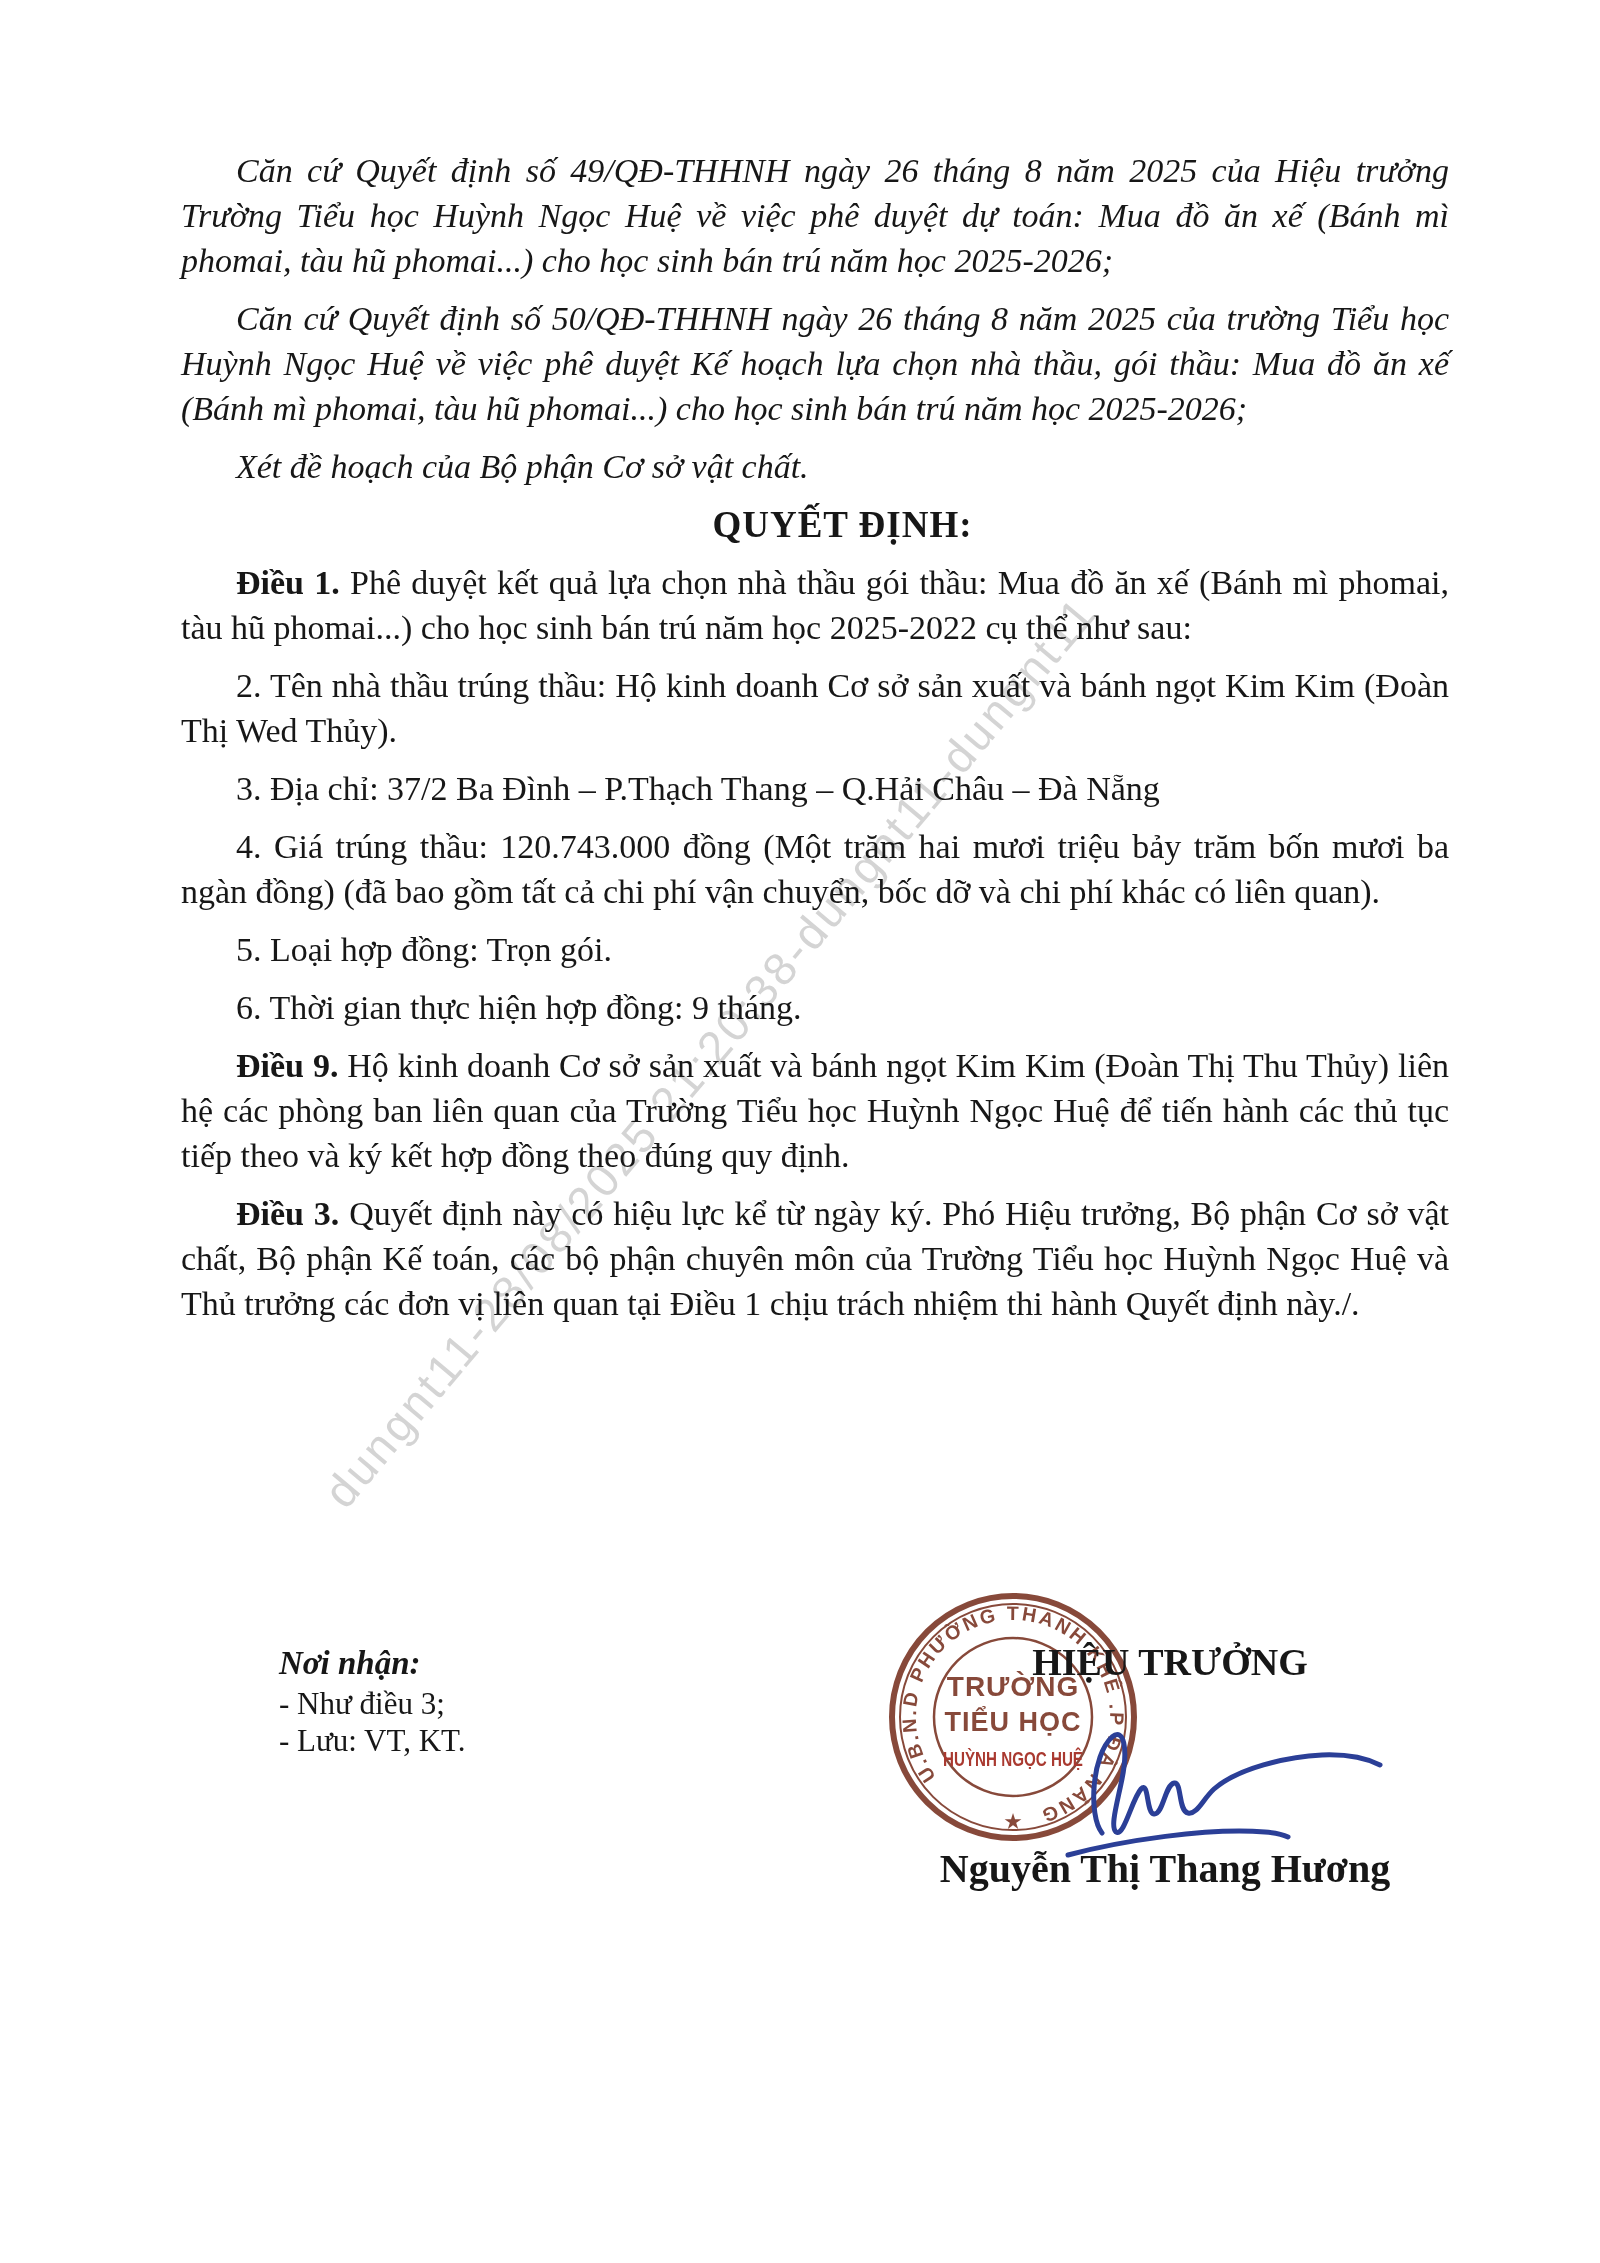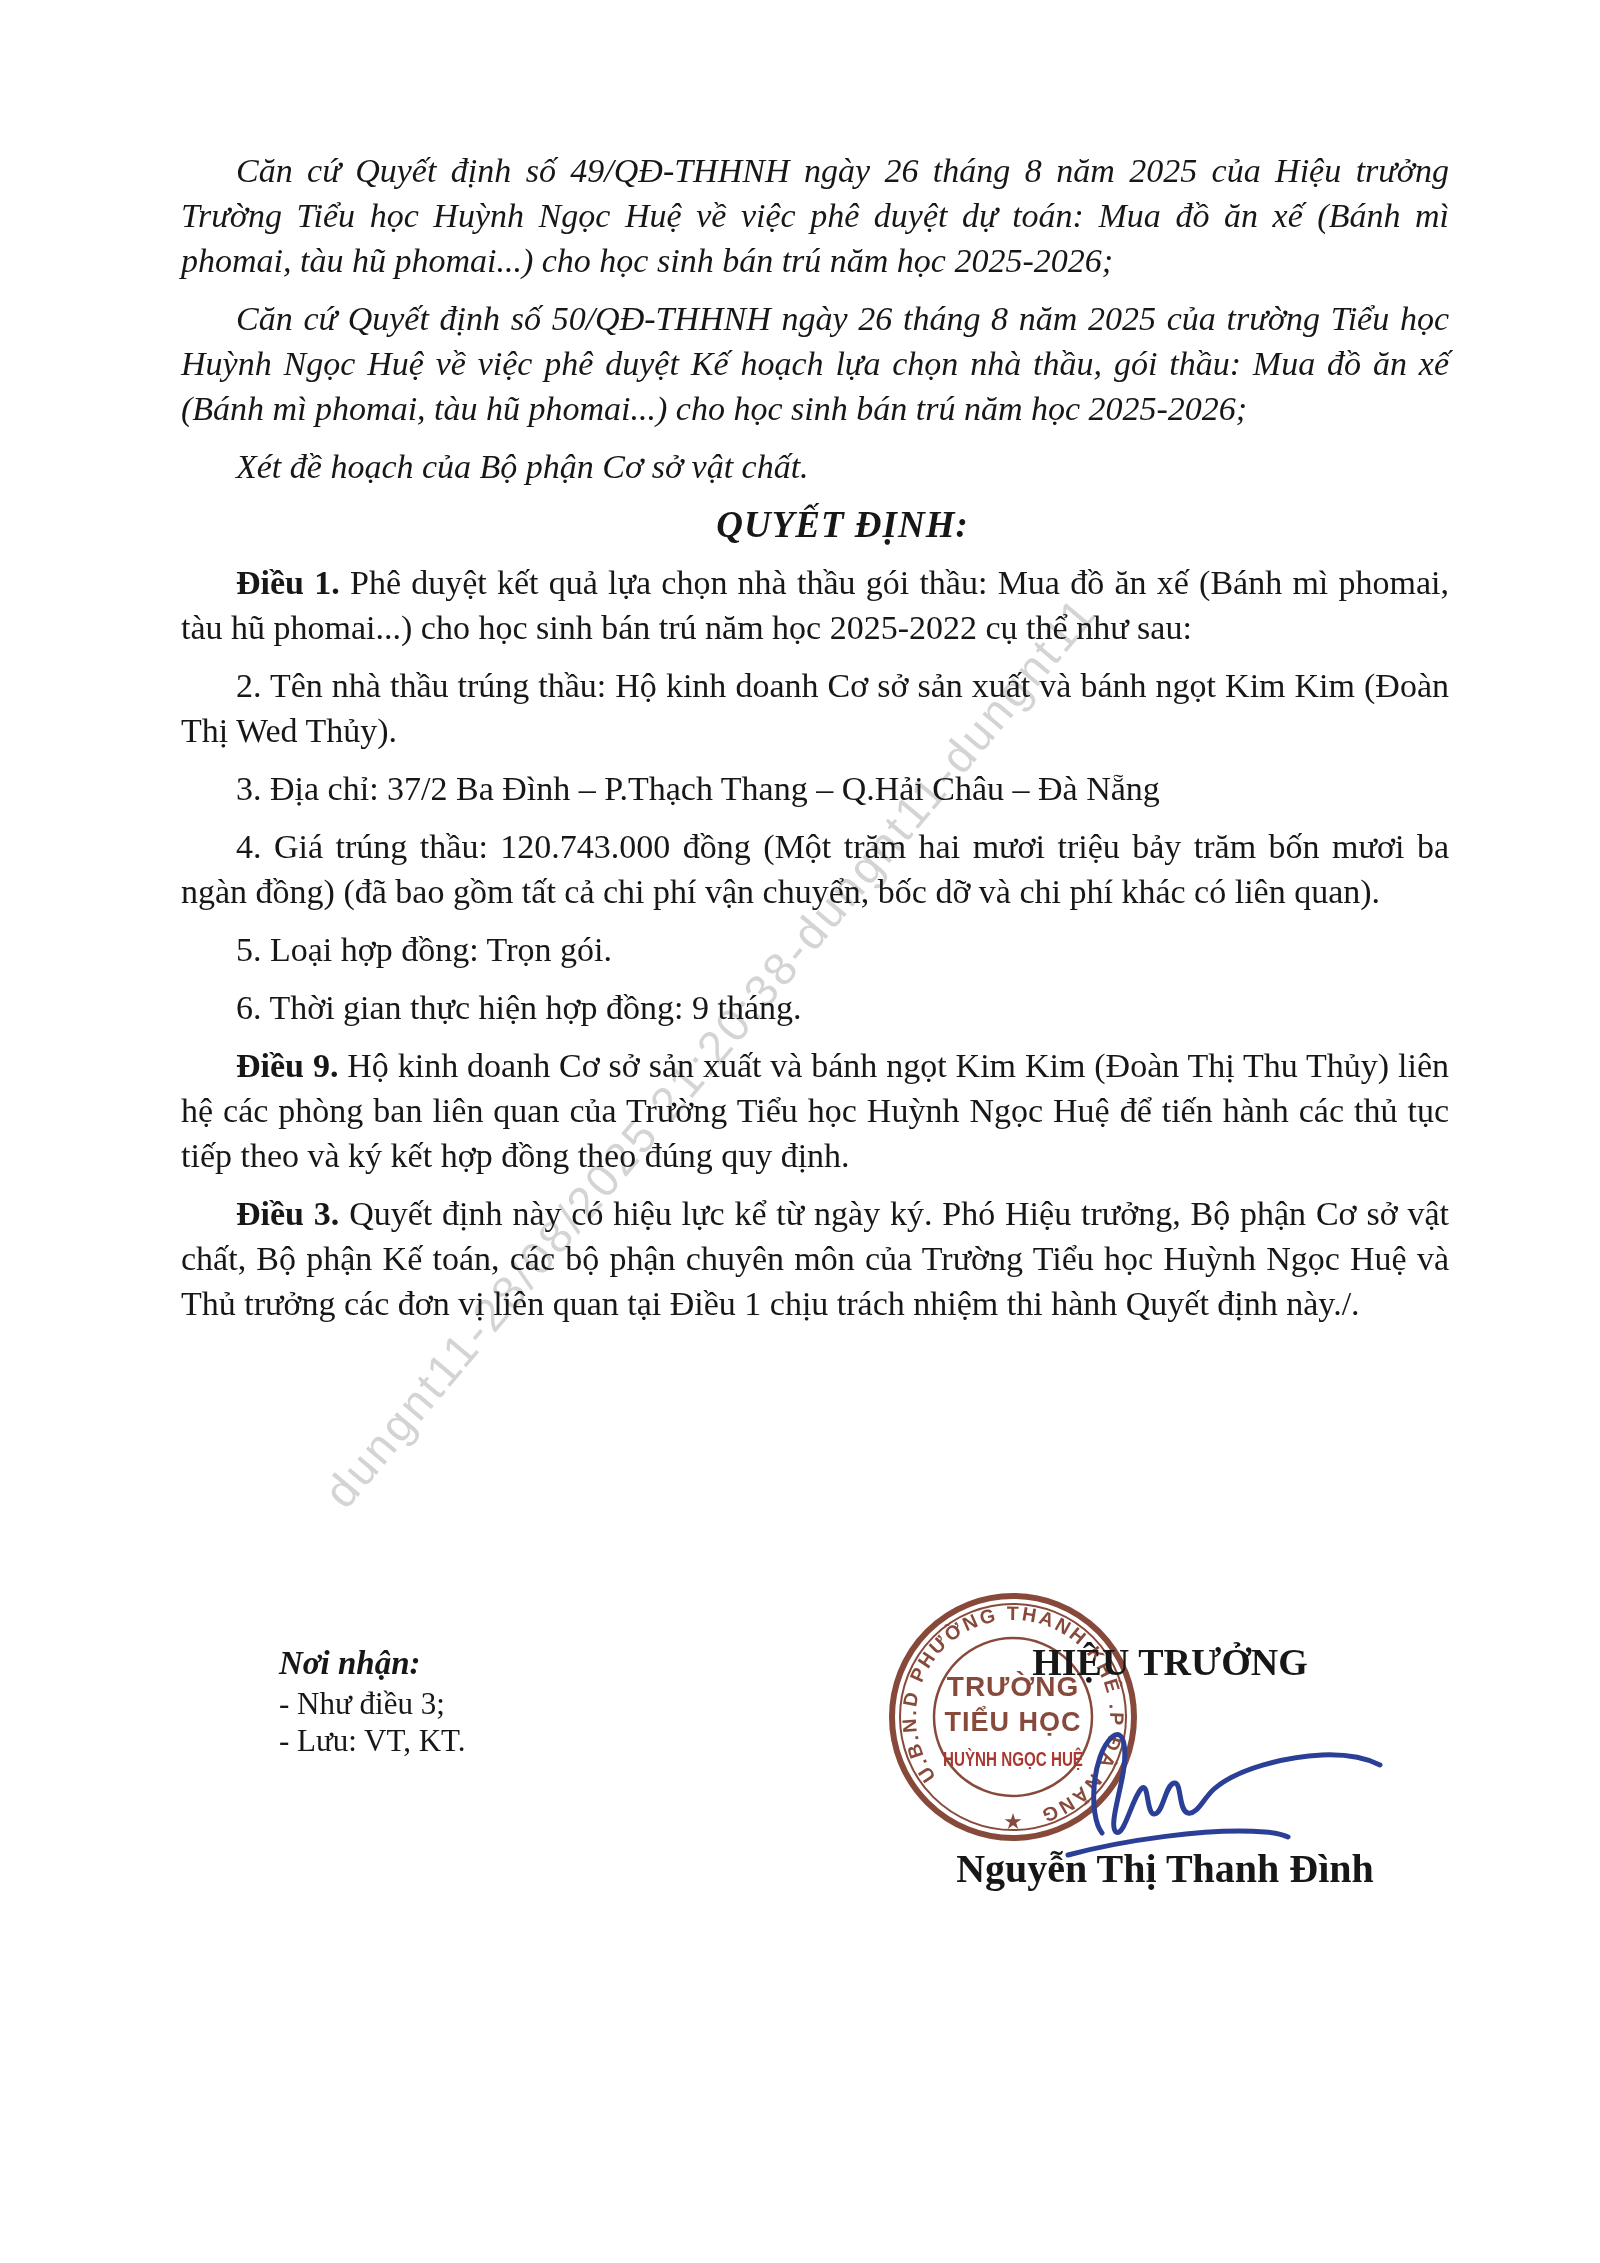--- a/index.html
+++ b/index.html
@@ -34,21 +34,21 @@
     left:181px;top:148px;width:1268px;
     font-size:34px;line-height:45px;
     text-align:justify;
     z-index:1;
   }
   .doc p{margin:0 0 13px 0;text-indent:55px;}
   .italic{font-style:italic;}
   .bold{font-weight:bold;}
   .heading{
     text-align:center;font-weight:bold;font-size:37px;
-    text-indent:0;margin:9px 0 15px 0;letter-spacing:1px;font-style:italic;
+    text-indent:0;margin:9px 0 15px 0;letter-spacing:1px;
   }
   
   .recipients{
     position:absolute;left:235px;top:1645px;z-index:1;
     font-size:31px;line-height:37px;margin-left:44px;
   }
   .recipients .title{
     font-weight:bold;font-style:italic;font-size:33px;margin-bottom:3px;
   }
   .sign-title{
@@ -122,15 +122,15 @@
   </svg>
 
   <svg class="signature-svg" viewBox="0 0 350 150" xmlns="http://www.w3.org/2000/svg">
     <path d="M 62 118 C 48 100 52 40 72 22 C 84 12 88 34 82 64 C 77 89 70 112 76 117
              C 84 122 92 84 101 74 C 109 65 106 98 114 99 C 123 100 125 70 134 68
              C 142 66 138 96 148 98 C 157 100 163 84 174 74 C 198 53 246 42 282 40
              C 308 39 328 44 340 50" fill="none" stroke-width="5" stroke-linecap="round" stroke-linejoin="round" stroke="#2b3f97"></path>
     <path d="M 28 140 C 80 126 170 112 225 117 C 238 118 244 120 248 122" fill="none" stroke-width="5" stroke-linecap="round" stroke="#2b3f97"></path>
   </svg>
 
-  <div class="sign-name">Nguyễn Thị Thanh Đình</div>
+  <div class="sign-name">Nguyễn Thị Thang Hương</div>
 
 </div>
 
 </body></html>

